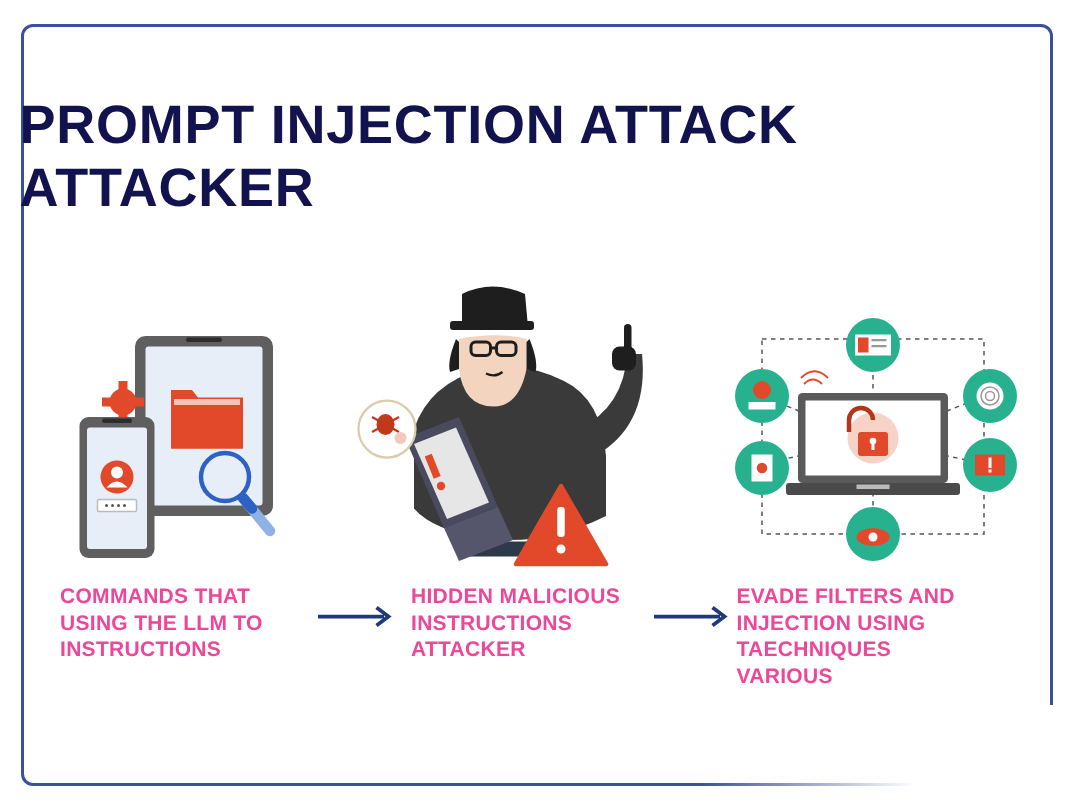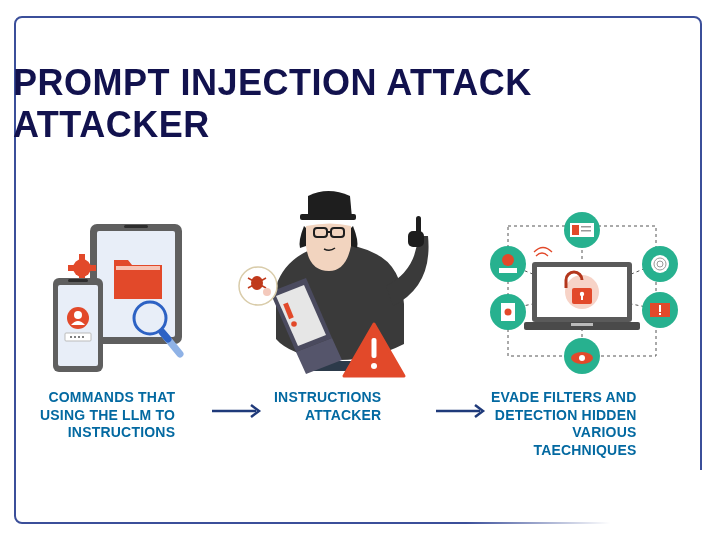--- a/index.html
+++ b/index.html
@@ -1,20 +1,20 @@
 <!DOCTYPE html>
 <html><head>
 <meta charset="utf-8">
 <style>
   html, body { margin:0; padding:0; background:#ffffff; }
   body { width:720px; height:540px; position:relative; overflow:hidden; font-family:"Liberation Sans", sans-serif; }
   .frame { position:absolute; left:14px; top:16px; width:688px; height:508px; border:2px solid #3b4f9a; border-radius:8px; box-sizing:border-box; background:#fff; }
   .title { position:absolute; left:0; top:62px; width:652px; text-align:left; color:#12124e; font-weight:bold; font-size:36px; line-height:42px; letter-spacing:0.5px;margin-left:13px; }
   .illus { position:absolute; }
-  .caption { position:absolute; top:389px; color:#0369a1; font-weight:bold; font-size:14px; line-height:17.5px; letter-spacing:0.2px;text-align:right; }
+  .caption { position:absolute; top:389px; color:#ec4899; font-weight:bold; font-size:14px; line-height:17.5px; letter-spacing:0.2px; }
   .arrow { position:absolute; top:404px; }
   .fade { position:absolute; right:14px; bottom:10px; width:240px; height:60px; background:linear-gradient(90deg, rgba(255,255,255,0), #fff 60%); }
 </style>
 </head>
 <body>
 
 <div class="frame"></div>
 
 <div class="title">
   <div>PROMPT INJECTION ATTACK</div>
@@ -171,29 +171,30 @@
   <div>USING THE LLM TO</div>
   <div>INSTRUCTIONS</div>
 </div>
 
 <svg class="arrow" style="left:210px" width="52" height="14" viewBox="0 0 52 14">
   <line x1="2" y1="7" x2="46" y2="7" stroke="#1f3a7a" stroke-width="2.5"></line>
   <path d="M41 1 L49 7 L41 13" stroke="#1f3a7a" stroke-width="2.5" fill="none"></path>
 </svg>
 
 <div class="caption" style="left:274px">
+  <div>HIDDEN MALICIOUS</div>
   <div>INSTRUCTIONS</div>
   <div>ATTACKER</div>
 </div>
 
 <svg class="arrow" style="left:434px" width="52" height="14" viewBox="0 0 52 14">
   <line x1="2" y1="7" x2="46" y2="7" stroke="#1f3a7a" stroke-width="2.5"></line>
   <path d="M41 1 L49 7 L41 13" stroke="#1f3a7a" stroke-width="2.5" fill="none"></path>
 </svg>
 
 <div class="caption" style="left:491px">
   <div>EVADE FILTERS AND</div>
-  <div>DETECTION HIDDEN</div>
+  <div>INJECTION USING</div>
+  <div>TAECHNIQUES</div>
   <div>VARIOUS</div>
-  <div>TAECHNIQUES</div>
 </div>
 
 <div class="fade"></div>
 
 </body></html>

